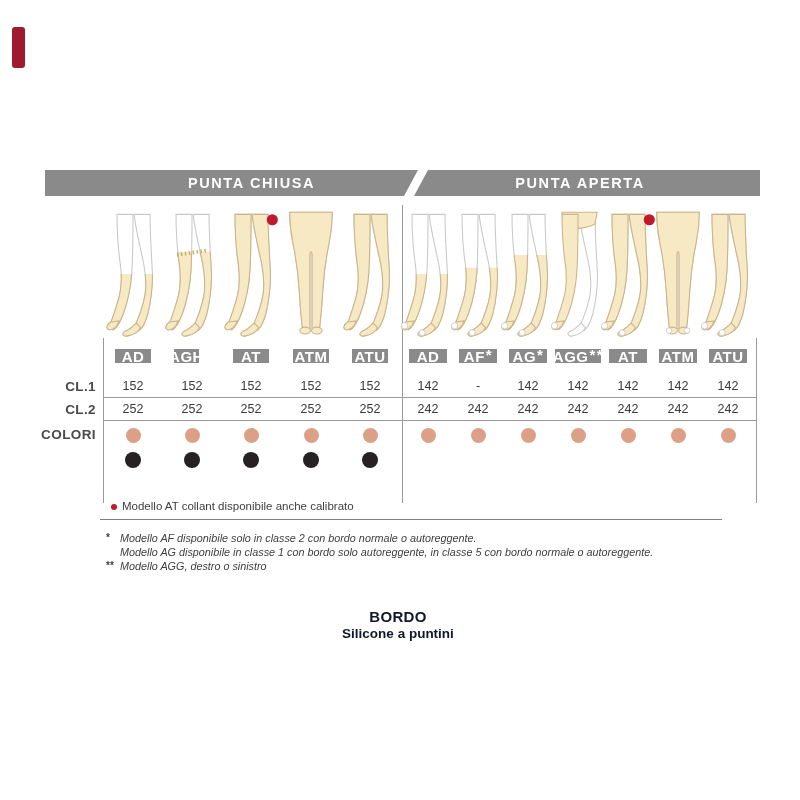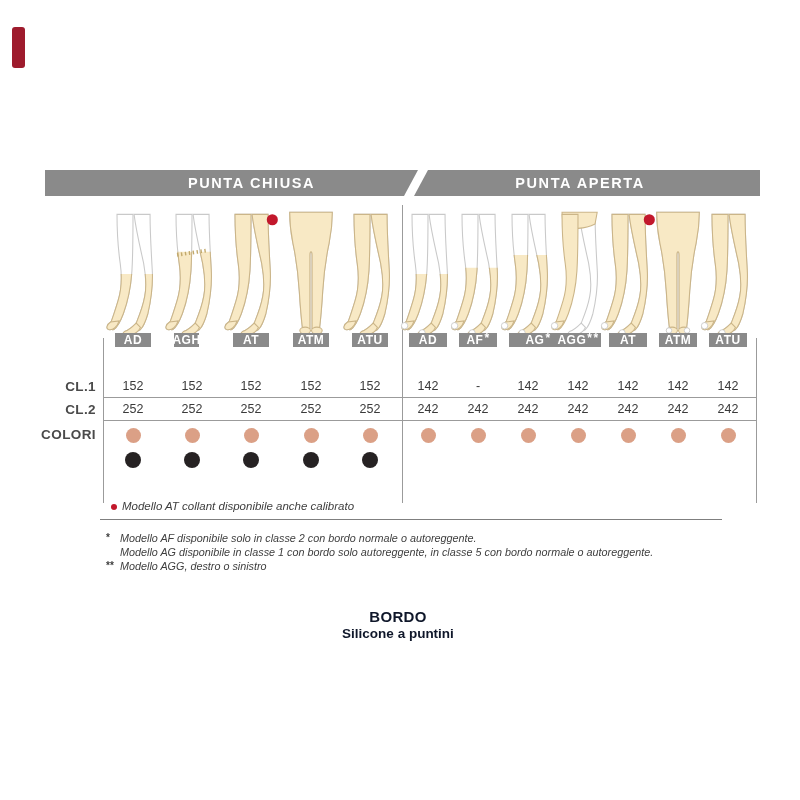--- a/index.html
+++ b/index.html
@@ -6,31 +6,31 @@
   body{width:800px;height:800px;background:#ffffff;position:relative;overflow:hidden;
        font-family:"Liberation Sans",sans-serif;}
   .brand-mark{position:absolute;left:12px;top:27px;width:13px;height:41px;background:#9e1b2d;border-radius:3px}
   .bar{position:absolute;top:170px;height:26px;background:#8a8a8a}
   .bar-l{left:45px;width:373px;clip-path:polygon(0 0,100% 0,calc(100% - 14px) 100%,0 100%)}
   .bar-r{left:414px;width:346px;clip-path:polygon(14px 0,100% 0,100% 100%,0 100%)}
   .bar-label{position:absolute;top:170px;height:26px;display:flex;align-items:center;justify-content:center;
              color:#fff;font-weight:700;font-size:14.5px;letter-spacing:1.6px}
   #lbl-closed{left:103px;width:297px}
   #lbl-open{left:403px;width:354px}
-  .chip{position:absolute;top:333px;height:14px;background:#8a8a8a;color:#fff;font-size:12px;
+  .chip{position:absolute;top:349px;height:14px;background:#8a8a8a;color:#fff;font-size:15px;
         font-weight:700;display:flex;align-items:center;justify-content:center;letter-spacing:.5px}
   .chip .ast{position:relative;top:-2px;margin-left:1px}
   .val{position:absolute;width:50px;text-align:center;font-weight:400;font-size:12.5px;color:#3a3a3a}
   .v1{top:379px}.v2{top:402px}
   .dot{position:absolute;border-radius:50%}
   .rowlab{position:absolute;left:0;width:96px;text-align:right;font-weight:700;font-size:13.5px;
           color:#4a4a4a;letter-spacing:.4px}
   .leg{position:absolute;top:208px;width:60px;height:130px}
   .grid-svg{position:absolute;left:0;top:0}
-  .note{position:absolute;font-style:italic;color:#3e3e3e}
+  .note{position:absolute;color:#3e3e3e}
   .red-bullet{position:absolute;left:111px;top:504px;width:6px;height:6px;border-radius:50%;background:#c2182c}
   #note-red{left:122px;top:500px;font-size:11.5px}
   .rule{position:absolute;left:100px;top:519px;width:622px;height:1px;background:#7f7f7f}
   .fnote{position:absolute;left:106px;font-size:10.8px;font-style:italic;color:#3e3e3e;white-space:nowrap}
   .fnote .mk{display:inline-block;width:14px;font-style:normal;font-weight:700;font-size:10px;vertical-align:top}
   #fn1{top:532px}#fn2{top:546px}#fn3{top:560px}
   .bordo{position:absolute;left:198px;width:400px;text-align:center;color:#0f172a}
   #bordo-title{top:608px;font-weight:800;font-size:15px;letter-spacing:.3px}
   #bordo-sub{top:626px;font-size:13.5px;font-weight:700}
 </style>
@@ -202,21 +202,21 @@
         </clipPath>
         <g clip-path="url(#clip6)">
           <path d="M29,6 C31,22 35,38 38,52 C40,63 41,73 39,83 C37,94 33,103 31,108 C29,113 32,116 35,114 C38,111 40,106 42,99 C45,86 47,72 46,57 C45,40 44,22 44,6 Z" fill="#f8e9c5" stroke="#cbb588" stroke-width="1"></path>
           <path d="M31,108 C27,112 23,115 20,116 C17,118 19,121 23,120 C28,119 33,117 35,112 Z" fill="#f8e9c5" stroke="#cbb588" stroke-width="1"></path>
           <path d="M13,6 C13,22 14,38 16,52 C18,66 17,77 14,87 C11,97 9,103 7,108 C5,112 7,115 10,114 C13,112 16,107 19,99 C23,88 26,74 27,59 C28,42 28,22 28,6 Z" fill="#f8e9c5" stroke="#cbb588" stroke-width="1"></path>
           <path d="M7,107 C4,109 2,113 5,114 C9,115 13,112 15,106 Z" fill="#f8e9c5" stroke="#cbb588" stroke-width="1"></path>
         </g>
         <circle cx="6" cy="110.5" r="3" fill="#fff" stroke="#c9c9c9" stroke-width=".8"></circle>
         <circle cx="22.5" cy="117" r="2.8" fill="#fff" stroke="#c9c9c9" stroke-width=".8"></circle>
       </svg></div>
-    <div class="chip" style="left:509px;width:58px">AG<span class="ast">*</span></div>
+    <div class="chip" style="left:509px;width:38px">AG<span class="ast">*</span></div>
     <div class="val v1" style="left:503px">142</div>
     <div class="val v2" style="left:503px">242</div>
     <div class="dot" style="left:520.5px;top:427.5px;width:15px;height:15px;background:#dba086"></div>
     <div class="leg" style="left:548px"><svg viewBox="0 0 56 122" width="60" height="130">
         <path d="M29,6 C31,22 35,38 38,52 C40,63 41,73 39,83 C37,94 33,103 31,108 C29,113 32,116 35,114 C38,111 40,106 42,99 C45,86 47,72 46,57 C45,40 44,22 44,6 Z" fill="#ffffff" stroke="#c9c9c9" stroke-width="1"></path>
         <path d="M31,108 C27,112 23,115 20,116 C17,118 19,121 23,120 C28,119 33,117 35,112 Z" fill="#ffffff" stroke="#c9c9c9" stroke-width="1"></path>
         <path d="M13,4 L46,4 L44,15 C34,20 22,20 14,18 Z" fill="#f8e9c5" stroke="#cbb588"></path>
         <path d="M13,6 C13,22 14,38 16,52 C18,66 17,77 14,87 C11,97 9,103 7,108 C5,112 7,115 10,114 C13,112 16,107 19,99 C23,88 26,74 27,59 C28,42 28,22 28,6 Z" fill="#f8e9c5" stroke="#cbb588" stroke-width="1"></path>
         <path d="M7,107 C4,109 2,113 5,114 C9,115 13,112 15,106 Z" fill="#f8e9c5" stroke="#cbb588" stroke-width="1"></path>
         <circle cx="6" cy="110.5" r="3" fill="#fff" stroke="#c9c9c9" stroke-width=".8"></circle>

